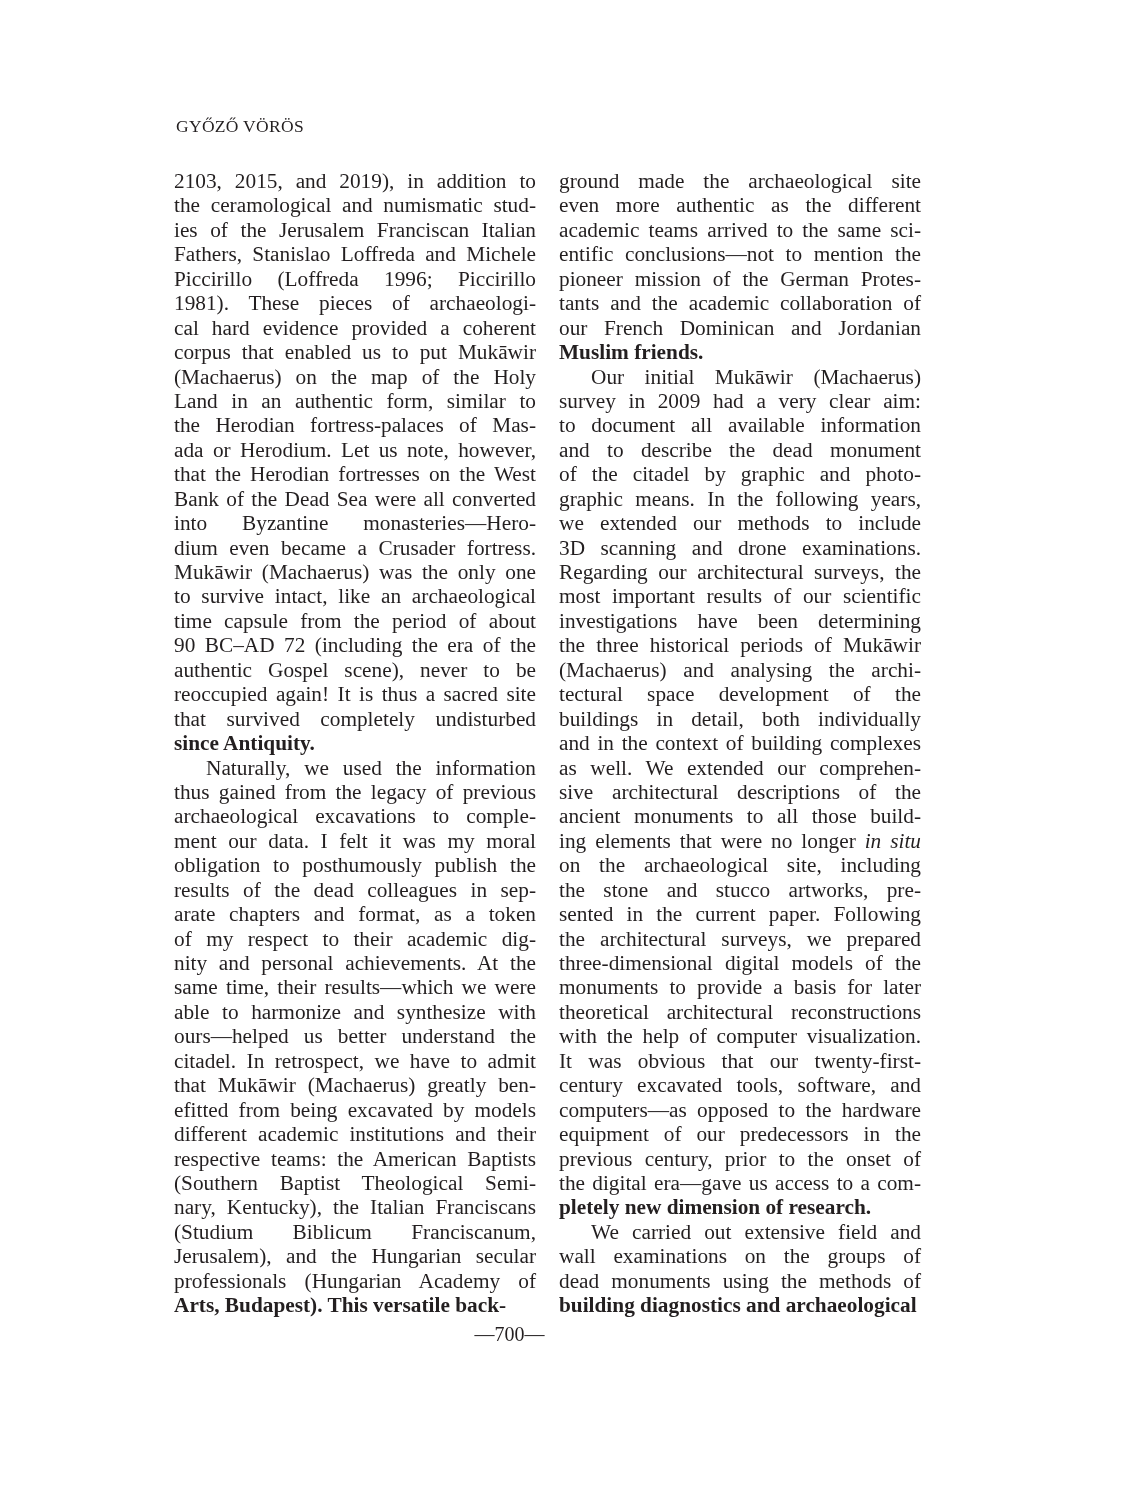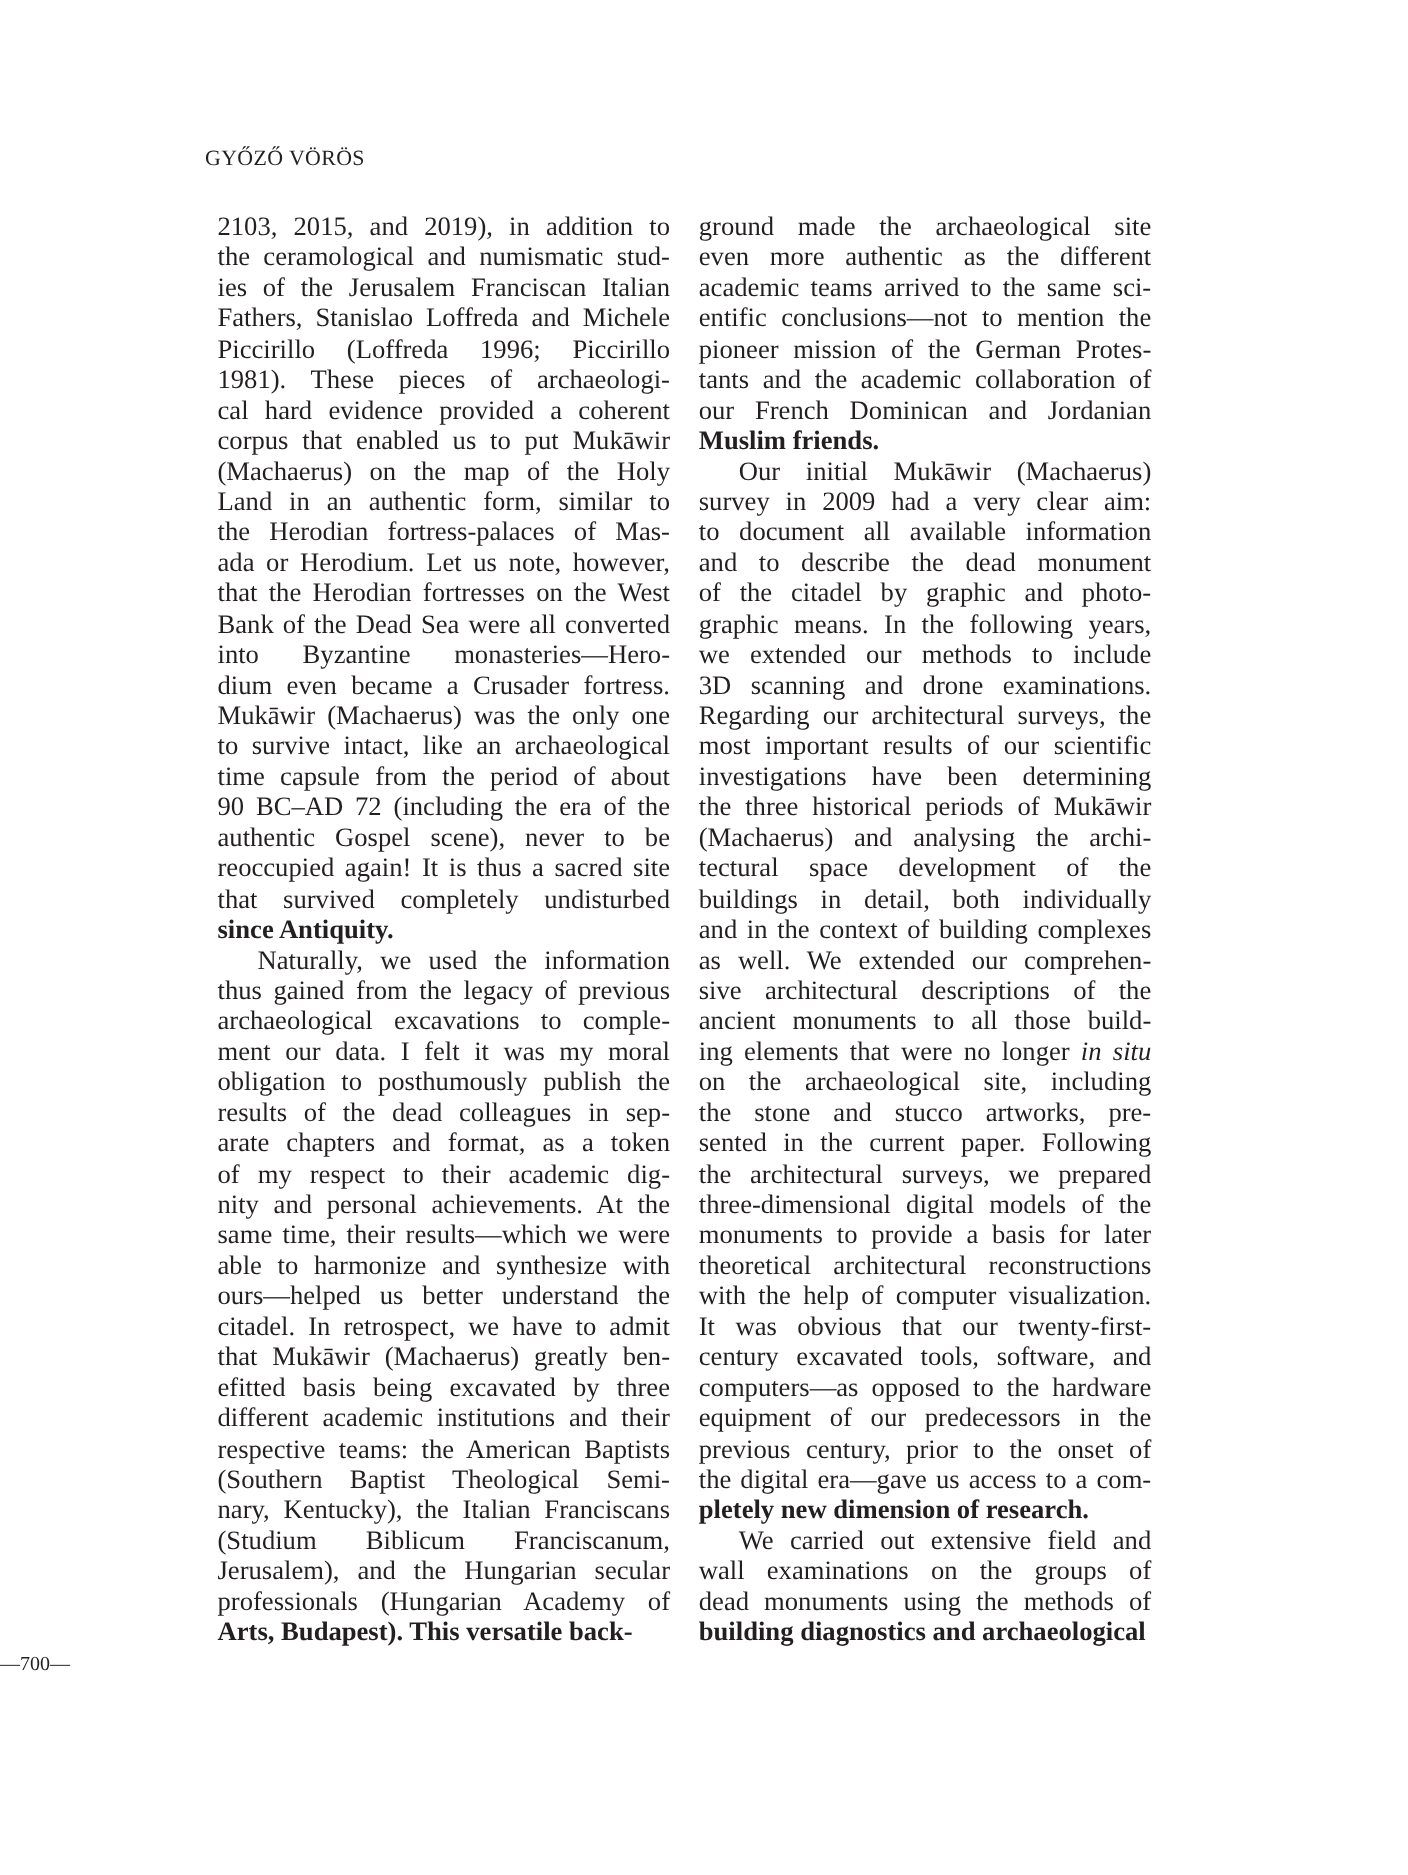--- a/index.html
+++ b/index.html
@@ -1,25 +1,25 @@
 <!DOCTYPE html>
 <html><head>
 <meta charset="utf-8">
 <style>
   html, body { margin: 0; padding: 0; background: #ffffff; }
   body { width: 1126px; height: 1500px; position: relative; overflow: hidden;
          font-family: "Liberation Serif", "DejaVu Serif", serif; color: #231f20; }
-  .running-head { position: absolute; left: 164px; top: 116px; font-size: 17.5px; letter-spacing: 0.3px; }
+  .running-head { position: absolute; left: 176px; top: 116px; font-size: 17.5px; letter-spacing: 0.3px; }
   .col { position: absolute; top: 169px; width: 362px; font-size: 21.3px; line-height: 24.45px;
          text-align: justify; hyphens: manual; }
   .col-left { left: 174px; }
   .col-right { left: 559px; }
   .line { display: block; text-align: justify; text-align-last: justify; white-space: nowrap; height: 24.45px; }
   .line.last { text-align-last: left; font-weight: bold; }
-  .folio { position: absolute; top: 1323px; left: 0; width: 1019px; text-align: left; font-size: 16px; }
+  .folio { position: absolute; top: 1323px; left: 0; width: 1019px; text-align: center; font-size: 20px; }
 </style>
 </head>
 <body>
 
 <div class="running-head">GYŐZŐ VÖRÖS</div>
 
 <div class="col col-left" id="col-left">
     <div>
       <span class="line">2103, 2015, and 2019), in addition to</span>
       <span class="line">the ceramological and numismatic stud-</span>
@@ -54,21 +54,21 @@
       <span class="line">obligation to posthumously publish the</span>
       <span class="line">results of the dead colleagues in sep-</span>
       <span class="line">arate chapters and format, as a token</span>
       <span class="line">of my respect to their academic dig-</span>
       <span class="line">nity and personal achievements. At the</span>
       <span class="line">same time, their results—which we were</span>
       <span class="line">able to harmonize and synthesize with</span>
       <span class="line">ours—helped us better understand the</span>
       <span class="line">citadel. In retrospect, we have to admit</span>
       <span class="line">that Mukāwir (Machaerus) greatly ben-</span>
-      <span class="line">efitted basis being excavated by three</span>
+      <span class="line">efitted from being excavated by models</span>
       <span class="line">different academic institutions and their</span>
       <span class="line">respective teams: the American Baptists</span>
       <span class="line">(Southern Baptist Theological Semi-</span>
       <span class="line">nary, Kentucky), the Italian Franciscans</span>
       <span class="line">(Studium Biblicum Franciscanum,</span>
       <span class="line">Jerusalem), and the Hungarian secular</span>
       <span class="line">professionals (Hungarian Academy of</span>
       <span class="line last">Arts, Budapest). This versatile back-</span>
     </div>
   </div>

